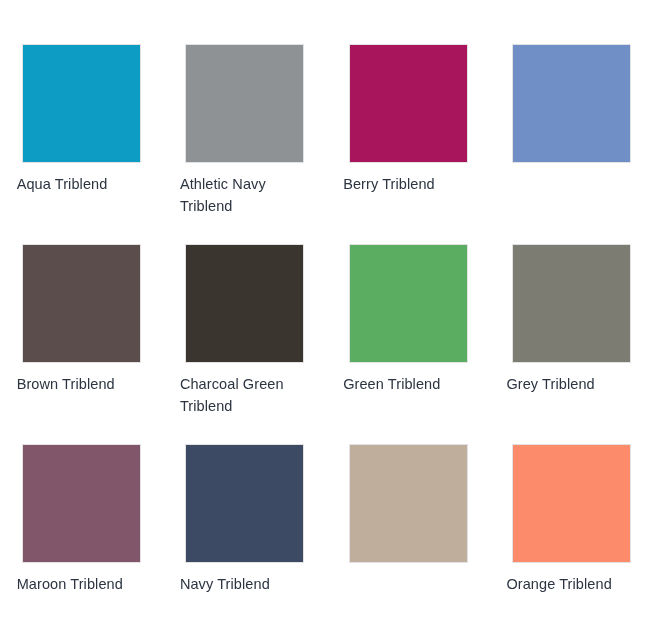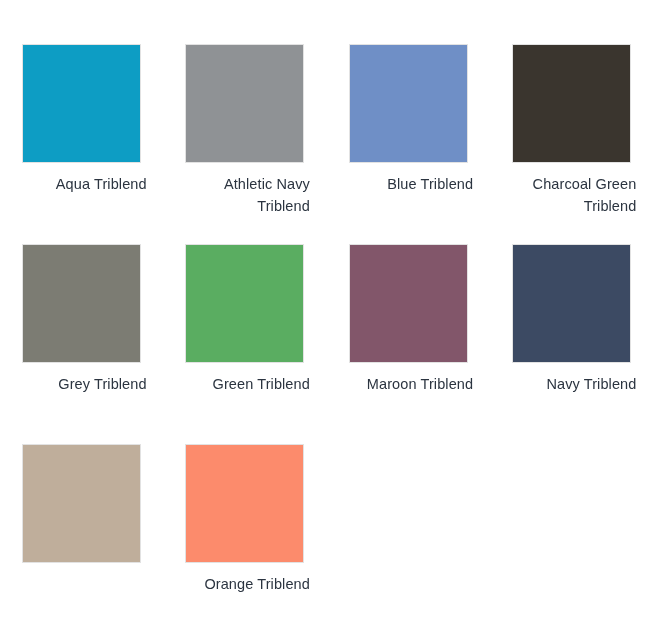--- a/index.html
+++ b/index.html
@@ -34,53 +34,60 @@
     height: 119px;
     border: 1px solid #e2e2e2;
     box-sizing: border-box;
     display: block;
   }
   .swatch-label {
     margin-top: 10px;
     font-size: 14.5px;
     line-height: 22px;
     color: #2b3440;
-    text-align: right;
+    text-align: left;
     width: 130px;
     letter-spacing: 0.1px;
     font-weight: 400;
   }
 </style>
 </head>
 <body style="background: rgb(255, 255, 255);">
 
 <div id="swatch-grid">
     <div class="swatch-cell">
       <div class="swatch-chip" style="background-color: rgb(13, 157, 196); border-color: rgb(226, 226, 226);"></div>
       <div class="swatch-label">Aqua Triblend</div>
     </div>
     <div class="swatch-cell">
       <div class="swatch-chip" style="background-color: rgb(143, 146, 149); border-color: rgb(226, 226, 226);"></div>
       <div class="swatch-label">Athletic Navy Triblend</div>
     </div>
     <div class="swatch-cell">
+      <div class="swatch-chip" style="background-color: rgb(168, 21, 92); border-color: rgb(226, 226, 226);"></div>
+      <div class="swatch-label">Berry Triblend</div>
+    </div>
+    <div class="swatch-cell">
       <div class="swatch-chip" style="background-color: rgb(111, 143, 198); border-color: rgb(226, 226, 226);"></div>
-      <div class="swatch-label">Blue Triblend</div>
+    </div>
+    <div class="swatch-cell">
+      <div class="swatch-chip" style="background-color: rgb(91, 77, 75); border-color: rgb(226, 226, 226);"></div>
+      <div class="swatch-label">Brown Triblend</div>
     </div>
     <div class="swatch-cell">
       <div class="swatch-chip" style="background-color: rgb(58, 53, 46); border-color: rgb(226, 226, 226);"></div>
       <div class="swatch-label">Charcoal Green Triblend</div>
     </div>
     <div class="swatch-cell">
+      <div class="swatch-chip" style="background-color: rgb(90, 173, 97); border-color: rgb(226, 226, 226);"></div>
+      <div class="swatch-label">Green Triblend</div>
+    </div>
+    <div class="swatch-cell">
       <div class="swatch-chip" style="background-color: rgb(124, 124, 115); border-color: rgb(226, 226, 226);"></div>
       <div class="swatch-label">Grey Triblend</div>
-    </div>
-    <div class="swatch-cell">
-      <div class="swatch-chip" style="background-color: rgb(90, 173, 97); border-color: rgb(226, 226, 226);"></div>
-      <div class="swatch-label">Green Triblend</div>
     </div>
     <div class="swatch-cell">
       <div class="swatch-chip" style="background-color: rgb(130, 86, 106); border-color: rgb(226, 226, 226);"></div>
       <div class="swatch-label">Maroon Triblend</div>
     </div>
     <div class="swatch-cell">
       <div class="swatch-chip" style="background-color: rgb(60, 74, 99); border-color: rgb(226, 226, 226);"></div>
       <div class="swatch-label">Navy Triblend</div>
     </div>
     <div class="swatch-cell">

